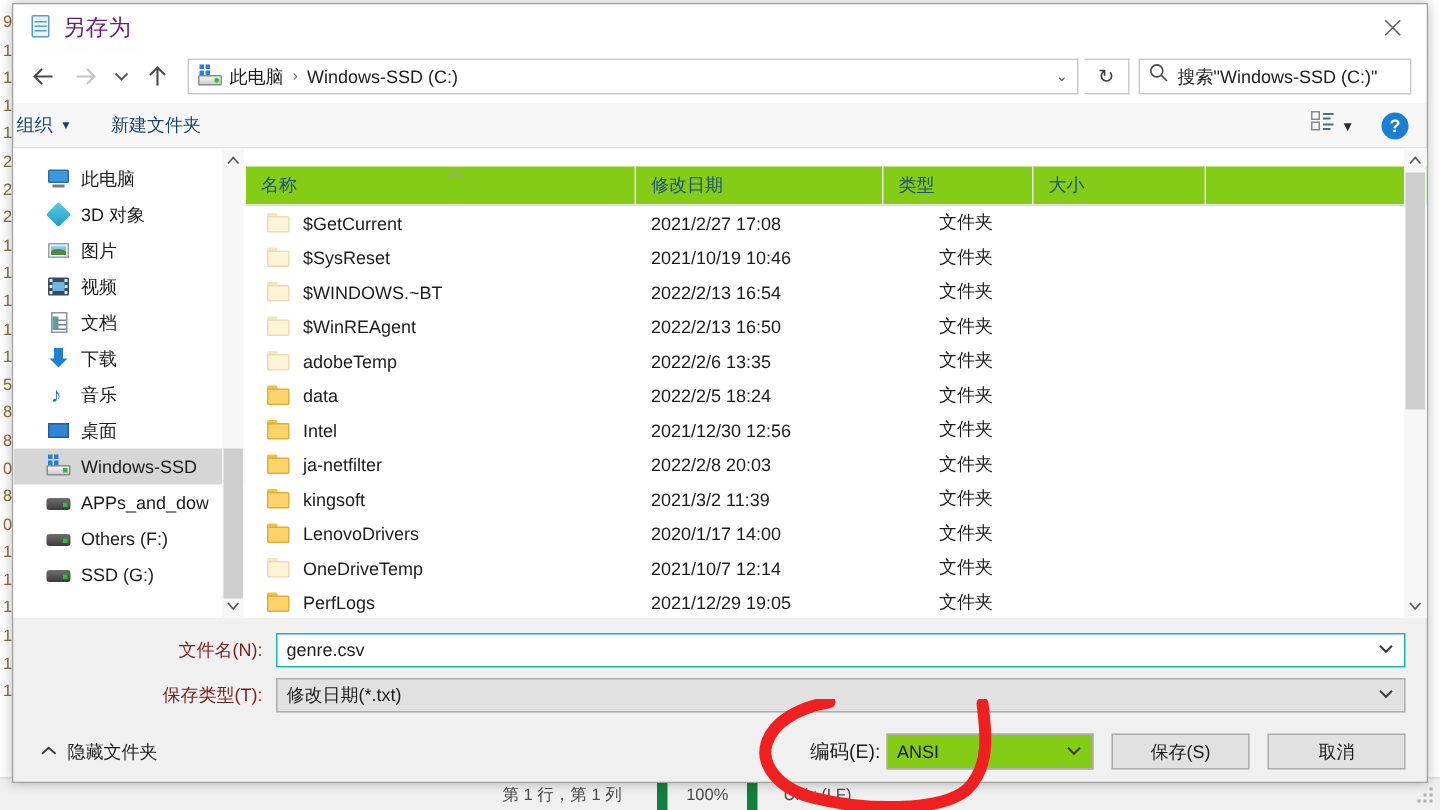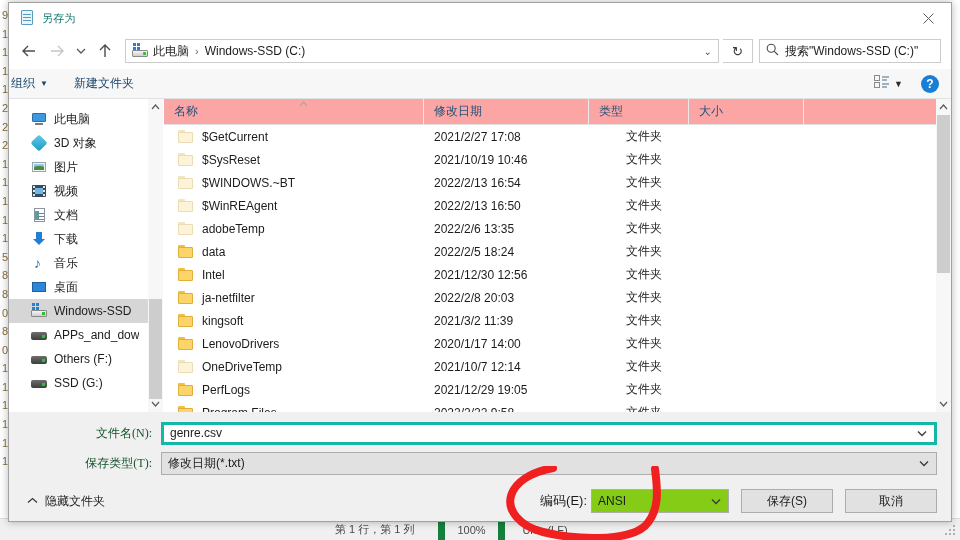--- a/index.html
+++ b/index.html
@@ -66,21 +66,21 @@
   }
   .np-icon { position: relative; width: 16px; height: 16px; display:block; }
   .np-icon .sheet {
     position: absolute; left: 2px; top: 0px; width: 12px; height: 15px;
     background: #e8f4fc; border: 1px solid #5a9bbf; border-radius: 1px;
   }
   .np-icon .bar {
     position: absolute; left: 4px; width: 8px; height: 1px; background: #5a9bbf;
   }
   #title-text {
-    font-size: 11px; color: #0f766e; letter-spacing: 0.2px;
+    font-size: 15px; color: #701a75; letter-spacing: 0.2px;
   }
   #title-close {
     position: absolute; right: 0; top: 0; width: 46px; height: 30px;
     display: flex; align-items: center; justify-content: center;
     color: #555; font-size: 14px; line-height: 1;
   }
   #title-close svg { display:block; }
 
   
   #navbar {
@@ -200,22 +200,23 @@
   }
   #sidebar-thumb {
     position: absolute; top: 200px; left: 1px; width: 13px; height: 100px;
     background: #cdcdcd;
   }
 
   
   #filepane { flex: 1; background: #ffffff; position: relative; min-width: 0; display:flex; flex-direction:column;}
   #col-header {
     height: 26px; flex: none; display: flex; align-items: center;
-    border-bottom: 1px solid #e2e2e2; background: #fca5a5;
+    border-bottom: 1px solid #e2e2e2; background: #84cc16;
     position: relative;
+    margin-top: 12px;
   }
   .col {
     font-size: 12px; color: #22527a; height: 26px; display: flex; align-items: center;
     padding-left: 10px; border-right: 1px solid #e8e8e8; position: relative;
   }
   .col.name { width: 260px; }
   .col.date { width: 165px; }
   .col.type { width: 100px; }
   .col.size { width: 115px; }
   .col.blank { flex: 1; border-right: none; }
@@ -251,29 +252,29 @@
     position: absolute; top: 16px; left: 1px; width: 13px; height: 158px;
     background: #cdcdcd;
   }
   #file-scroll .sb-arrow.top { position: absolute; top: 0; }
   #file-scroll .sb-arrow.bot { position: absolute; bottom: 0; }
 
   
   #footer { flex: none; background: #f0f0f0; padding-top: 9px; }
   .form-row { display: flex; align-items: center; height: 24px; margin-bottom: 6px; }
   .form-label {
-    width: 152px; text-align: right; padding-right: 9px;
-    font-size: 12px; color: #14532d; white-space: nowrap; font-family: Liberation Serif, serif;
+    width: 175px; text-align: right; padding-right: 9px;
+    font-size: 12px; color: #7f1d1d; white-space: nowrap;
   }
   .form-field {
     flex: 1; margin-right: 14px; height: 23px;
     display: flex; align-items: center; padding: 0 6px;
     font-size: 12px; color: #1c1c1c; position: relative;
   }
-  .form-field.editable { background: #ffffff; border: 3px solid #14b8a6; }
+  .form-field.editable { background: #ffffff; border: 1px solid #14b8a6; }
   .form-field.readonly { background: #e1e1e1; border: 1px solid #adadad; color: #1c1c1c; }
   .fld-chevron { position: absolute; right: 7px; font-size: 10px; color: #3a3a3a; }
 
   #actionrow {
     display: flex; align-items: center; height: 40px;
     padding-left: 18px; padding-right: 14px; margin-top: 2px;
   }
   #hide-folders {
     display: flex; align-items: center; font-size: 12px; color: #1c1c1c;
     white-space: nowrap;

